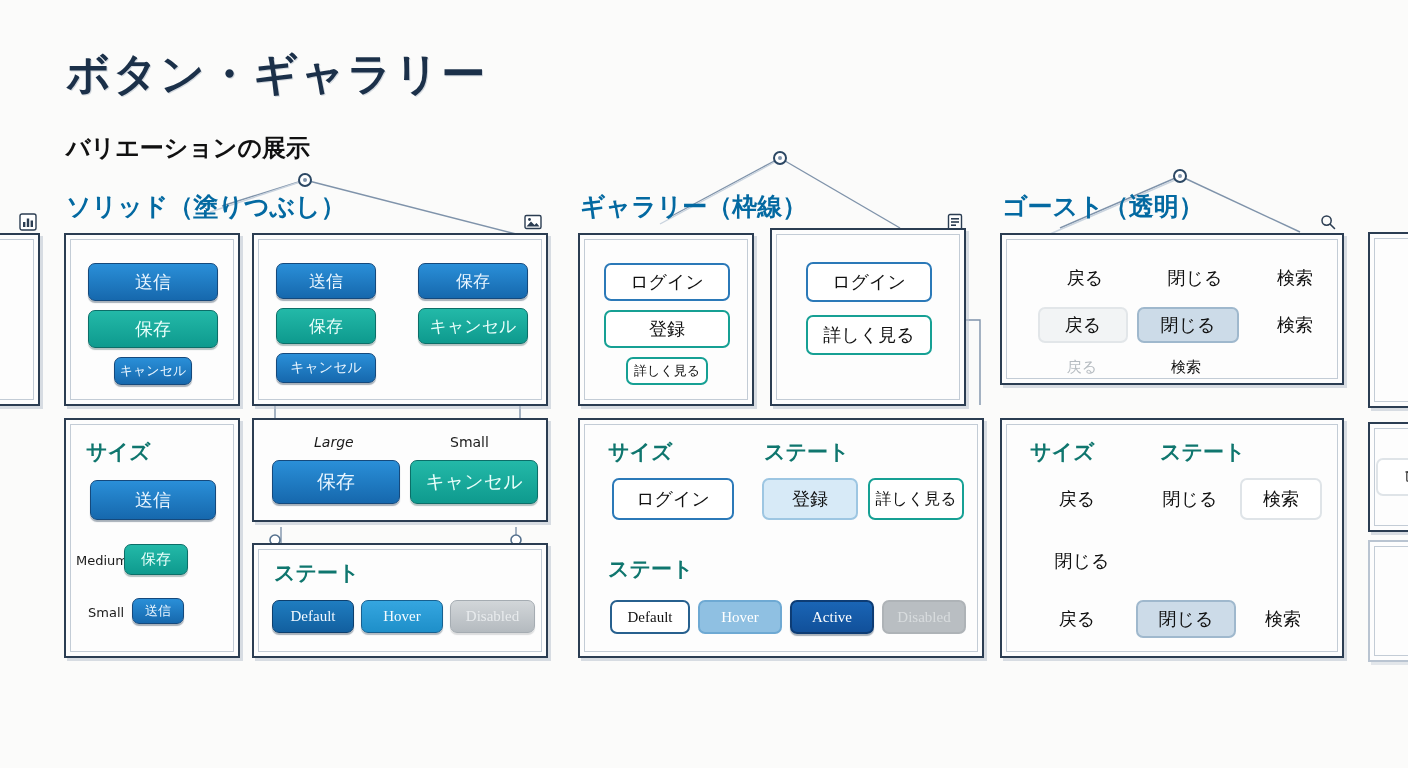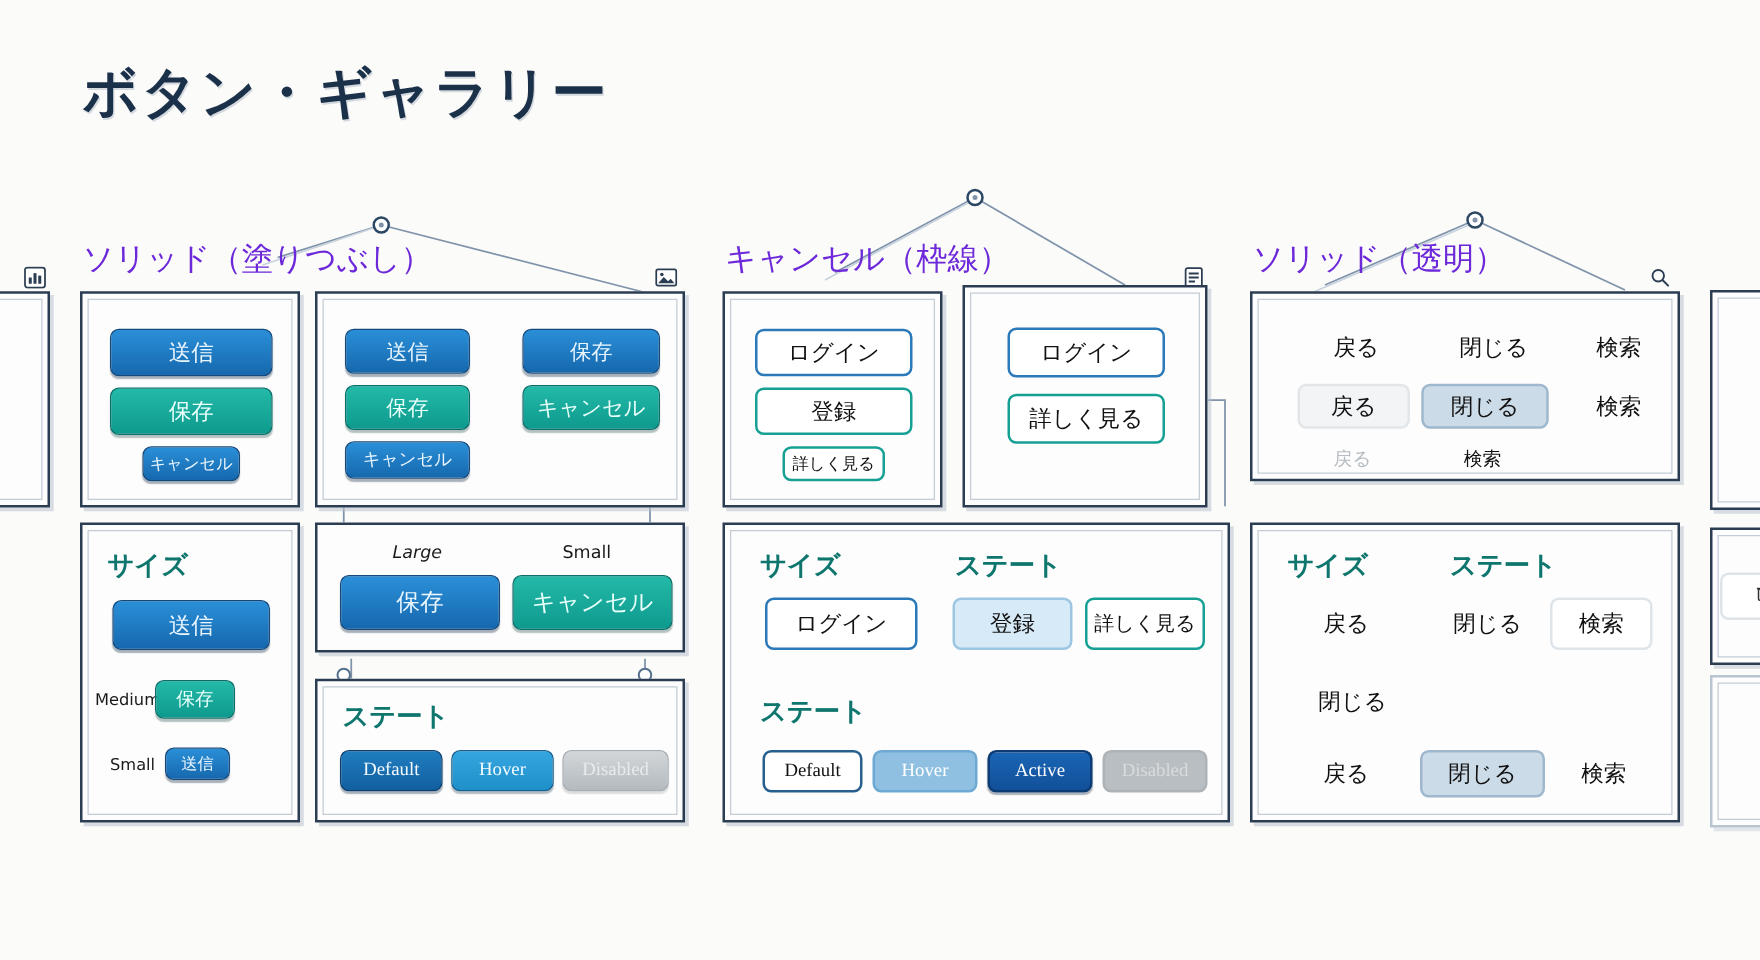--- a/index.html
+++ b/index.html
@@ -18,21 +18,21 @@
     font-size:44px;font-weight:bold;letter-spacing:2px;
     color:#1b3049;
     text-shadow:1px 1px 0 rgba(180,190,200,.55);
     white-space:nowrap;
   }
   .page-subtitle{
     position:absolute;left:66px;top:132px;
     font-size:24px;font-weight:bold;color:#111;white-space:nowrap;
   }
   .section-title{
-    position:absolute;font-size:25px;font-weight:normal;color:#6d28d9;white-space:nowrap;
+    position:absolute;font-size:25px;font-weight:bold;color:#0369a1;white-space:nowrap;
   }
 
   
   .card{
     position:absolute;background:#fdfdfd;
     border:2px solid #2b3d52;
     box-shadow:3px 3px 0 rgba(185,195,205,.55);
     box-sizing:border-box;
   }
   .card.inner-rule::after{
@@ -134,24 +134,25 @@
       <circle cx="780" cy="158" r="2"></circle>
       <circle cx="1180" cy="176" r="2"></circle>
     </g>
     <g fill="#ffffff" stroke="#54708d" stroke-width="1.6">
       <circle cx="275" cy="540" r="5"></circle>
       <circle cx="516" cy="540" r="5"></circle>
     </g>
   </svg>
 
   <div class="page-title">ボタン・ギャラリー</div>
+  <div class="page-subtitle">バリエーションの展示</div>
 
   <div class="section-title" style="left:66px;top:190px;">ソリッド（塗りつぶし）</div>
-  <div class="section-title" style="left:580px;top:190px;">キャンセル（枠線）</div>
-  <div class="section-title" style="left:1002px;top:190px;">ソリッド（透明）</div>
+  <div class="section-title" style="left:580px;top:190px;">ギャラリー（枠線）</div>
+  <div class="section-title" style="left:1002px;top:190px;">ゴースト（透明）</div>
 
   <div class="icon-badge" style="left:18px;top:212px;">
     <svg width="18" height="18" viewBox="0 0 18 18">
         <rect x="1" y="1" width="16" height="16" rx="2" fill="#fff" stroke="#2b3d52" stroke-width="1.4"></rect>
         <rect x="4" y="9" width="2.4" height="5" fill="#2b3d52"></rect>
         <rect x="7.8" y="5.5" width="2.4" height="8.5" fill="#2b3d52"></rect>
         <rect x="11.6" y="7.5" width="2.4" height="6.5" fill="#2b3d52"></rect>
       </svg>
   </div>
   <div class="icon-badge" style="left:523px;top:212px;">

